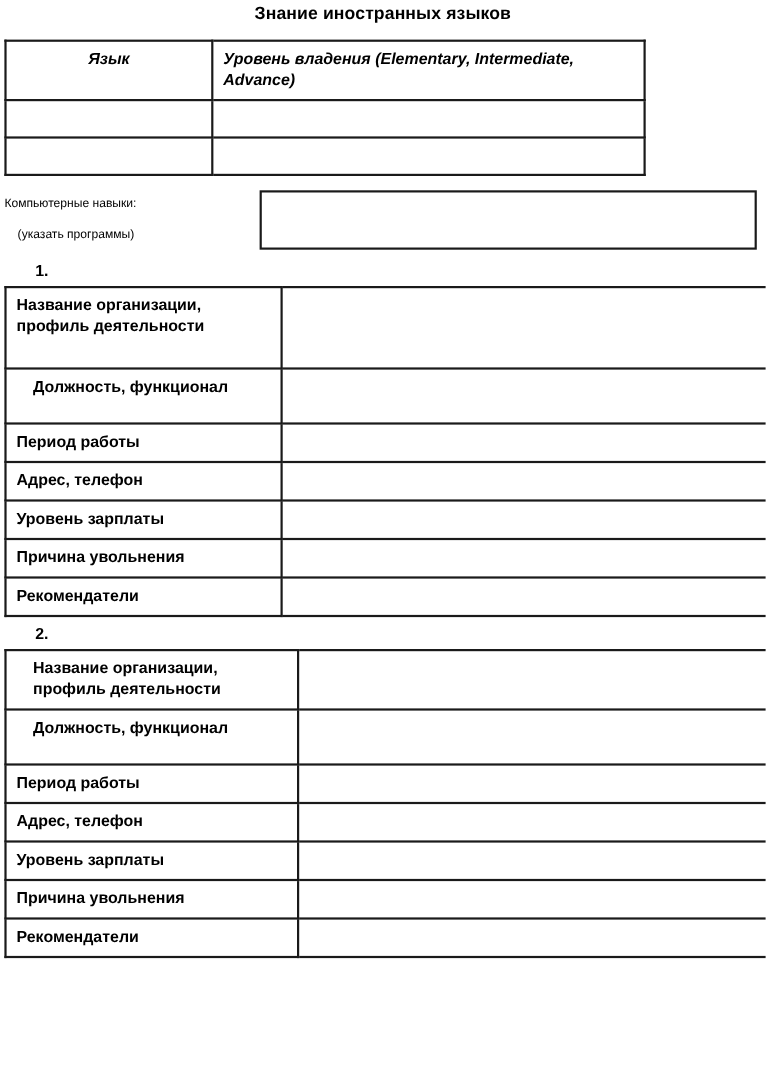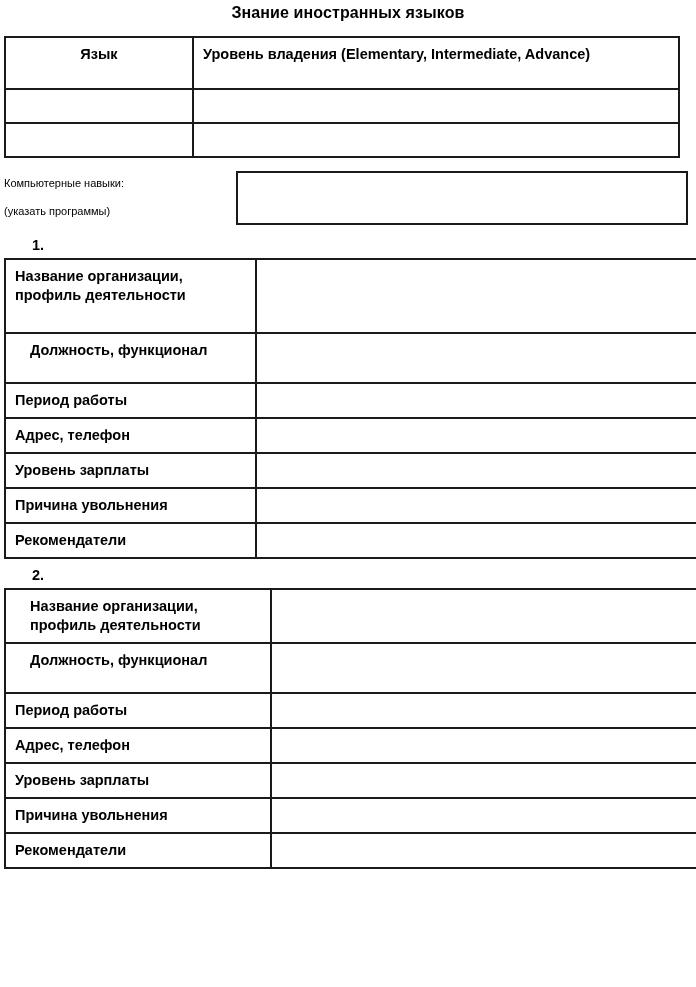--- a/index.html
+++ b/index.html
@@ -54,22 +54,23 @@
     font-size: 14.5px;
     line-height: 19px;
     font-weight: bold;
   }
   td.value-cell {
     font-weight: normal;
   }
 
   
   #languages-table {
-    width: 676px;
+    width: 583px;
     margin: 13px 0 0 4px;
+    font-style: italic;
   }
   #languages-table td.lang-name {
     width: 168px;
     text-align: center;
   }
   #languages-table tr.header-row td {
     height: 36px;
   }
   #languages-table tr.blank-row td {
     height: 20px;
@@ -86,20 +87,21 @@
   .skills-label {
     position: absolute;
     left: 4px;
     top: 0;
     width: 230px;
     font-size: 11px;
     line-height: 28px;
   }
   .skills-label .line2 {
     display: block;
+    margin-left: 12px;
   }
   .skills-box {
     position: absolute;
     left: 236px;
     top: 2px;
     width: 452px;
     height: 54px;
     border: 2px solid #1a1a1a;
     box-sizing: border-box;
   }

